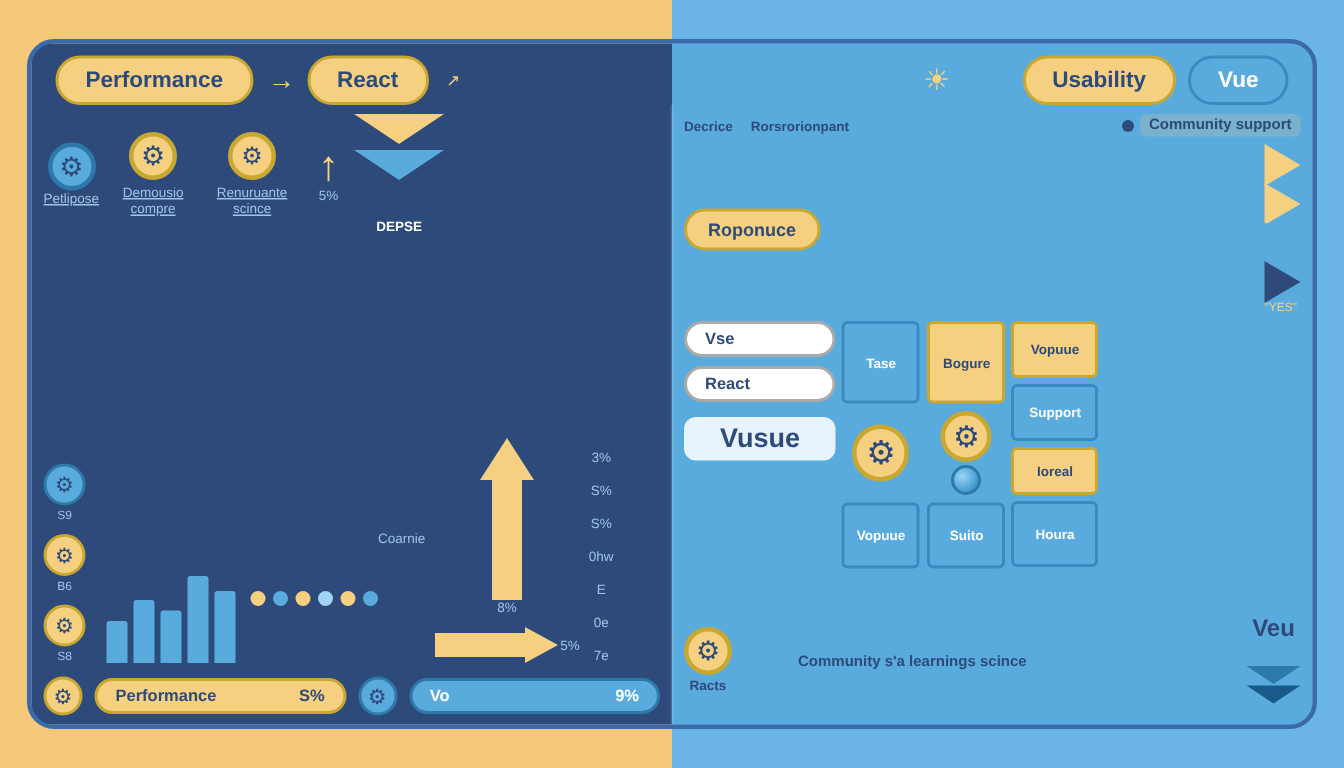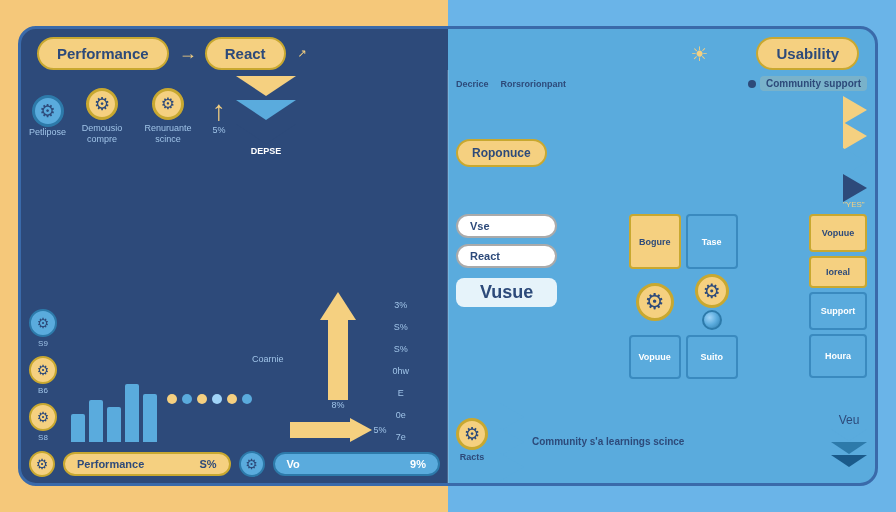--- a/index.html
+++ b/index.html
@@ -76,20 +76,21 @@
       flex-direction: column;
       align-items: center;
       gap: 3px;
     }
     .small-label {
       color: #a0c4e8;
       font-size: 9px;
       text-align: center;
       max-width: 60px;
       line-height: 1.2;
+      text-decoration: underline;
     }
 
     
     .chart-area {
       display: flex;
       align-items: flex-end;
       gap: 4px;
       height: 80px;
       margin-top: 10px;
       margin-left: 8px;
@@ -322,20 +323,23 @@
       <span>Performance</span>
     </div>
     <span class="tab-arrow">→</span>
     <div class="tab tab-react">
       <span>React</span>
     </div>
     <span style="color:#f5d080;font-size:11px;margin-left:4px;">↗</span>
     <span class="tab-sun">☀</span>
     <div style="margin-left:40px;" class="tab tab-usability">
       <span>Usability</span>
+    </div>
+    <div class="tab tab-vue">
+      <span>Vue</span>
     </div>
   </div>
 
   <div style="display:flex;flex:1;position:relative;">
     <div class="center-divider"></div>
 
     <div class="left-content" style="flex:1;">
 
       <div class="row-items">
 
@@ -481,41 +485,41 @@
 
         <div style="display:flex;flex-direction:column;gap:2px;margin-left:auto;">
           <div class="chevron-r"></div>
           <div class="chevron-r"></div>
           <div class="chevron-r-blue"></div>
           <div class="chevron-r-dk"></div>
           <span style="color:#f5d080;font-size:8px;">"YES"</span>
         </div>
       </div>
 
-      <div style="display:flex;gap:4px;align-items:flex-start;flex:1;justify-content:space-between;">
+      <div style="display:flex;gap:4px;align-items:flex-start;flex:1;">
 
         <div style="display:flex;flex-direction:column;gap:6px;">
           <div class="pill-white">
             <span>Vse</span>
           </div>
           <div class="pill-white">
             <span>React</span>
           </div>
 
           <div class="vue-label-large">
             <span>Vusue</span>
           </div>
         </div>
 
         <div style="display:grid;grid-template-columns:1fr 1fr;gap:5px;">
+          <div class="cylinder">
+            <span>Tase</span>
+          </div>
           <div class="cylinder cylinder-gold">
             <span>Bogure</span>
-          </div>
-          <div class="cylinder">
-            <span>Tase</span>
           </div>
 
           <div style="display:flex;align-items:center;justify-content:center;">
             <div style="width:38px;height:38px;border-radius:50%;background:#f5d080;border:3px solid #c8a830;display:flex;align-items:center;justify-content:center;font-size:22px;color:#2d4a7a;">⚙</div>
           </div>
           <div style="display:flex;flex-direction:column;align-items:center;gap:2px;">
             <div style="width:34px;height:34px;border-radius:50%;background:#f5d080;border:3px solid #c8a830;display:flex;align-items:center;justify-content:center;font-size:20px;color:#2d4a7a;">⚙</div>
             <div style="width:20px;height:20px;border-radius:50%;background:radial-gradient(circle at 35% 35%,#a0d4f8,#5aabdd,#2d7aaa);border:2px solid #2d7aaa;"></div>
           </div>
 
@@ -524,25 +528,25 @@
           </div>
           <div class="cylinder" style="height:44px;">
             <span>Suito</span>
           </div>
         </div>
 
         <div style="display:flex;flex-direction:column;gap:4px;">
           <div class="cylinder cylinder-gold" style="height:38px;width:58px;">
             <span>Vopuue</span>
           </div>
+          <div class="cylinder" style="height:38px;width:58px;">
+            <span>Support</span>
+          </div>
           <div class="cylinder cylinder-gold" style="height:32px;width:58px;">
             <span>Ioreal</span>
-          </div>
-          <div class="cylinder" style="height:38px;width:58px;">
-            <span>Support</span>
           </div>
           <div class="cylinder" style="height:44px;width:58px;">
             <span>Houra</span>
           </div>
         </div>
       </div>
 
       <div style="display:flex;gap:8px;align-items:center;">
 
         <div style="display:flex;flex-direction:column;align-items:center;gap:2px;">
@@ -554,21 +558,21 @@
           <div class="chevron-r" style="border-left-color:#5aabdd;"></div>
           <div class="chevron-r" style="border-left-color:#5aabdd;"></div>
           <div class="chevron-r-blue"></div>
         </div>
 
         <div style="flex:1;">
           <span style="color:#2d4a7a;font-size:10px;font-weight:bold;">Community s'a learnings scince</span>
         </div>
 
         <div style="display:flex;flex-direction:column;align-items:center;gap:2px;">
-          <span style="color:#2d4a7a;font-size:12px;font-weight:normal;">Veu</span>
+          <span style="color:#2d4a7a;font-size:16px;font-weight:bold;">Veu</span>
           <div style="display:flex;flex-direction:column;gap:1px;">
             <div style="width:0;height:0;border-left:18px solid transparent;border-right:18px solid transparent;border-top:12px solid #5aabdd;"></div>
             <div style="width:0;height:0;border-left:18px solid transparent;border-right:18px solid transparent;border-top:12px solid #2d7aaa;"></div>
             <div style="width:0;height:0;border-left:18px solid transparent;border-right:18px solid transparent;border-top:12px solid #1a5a8a;"></div>
           </div>
         </div>
       </div>
     </div>
   </div>
 </div>

